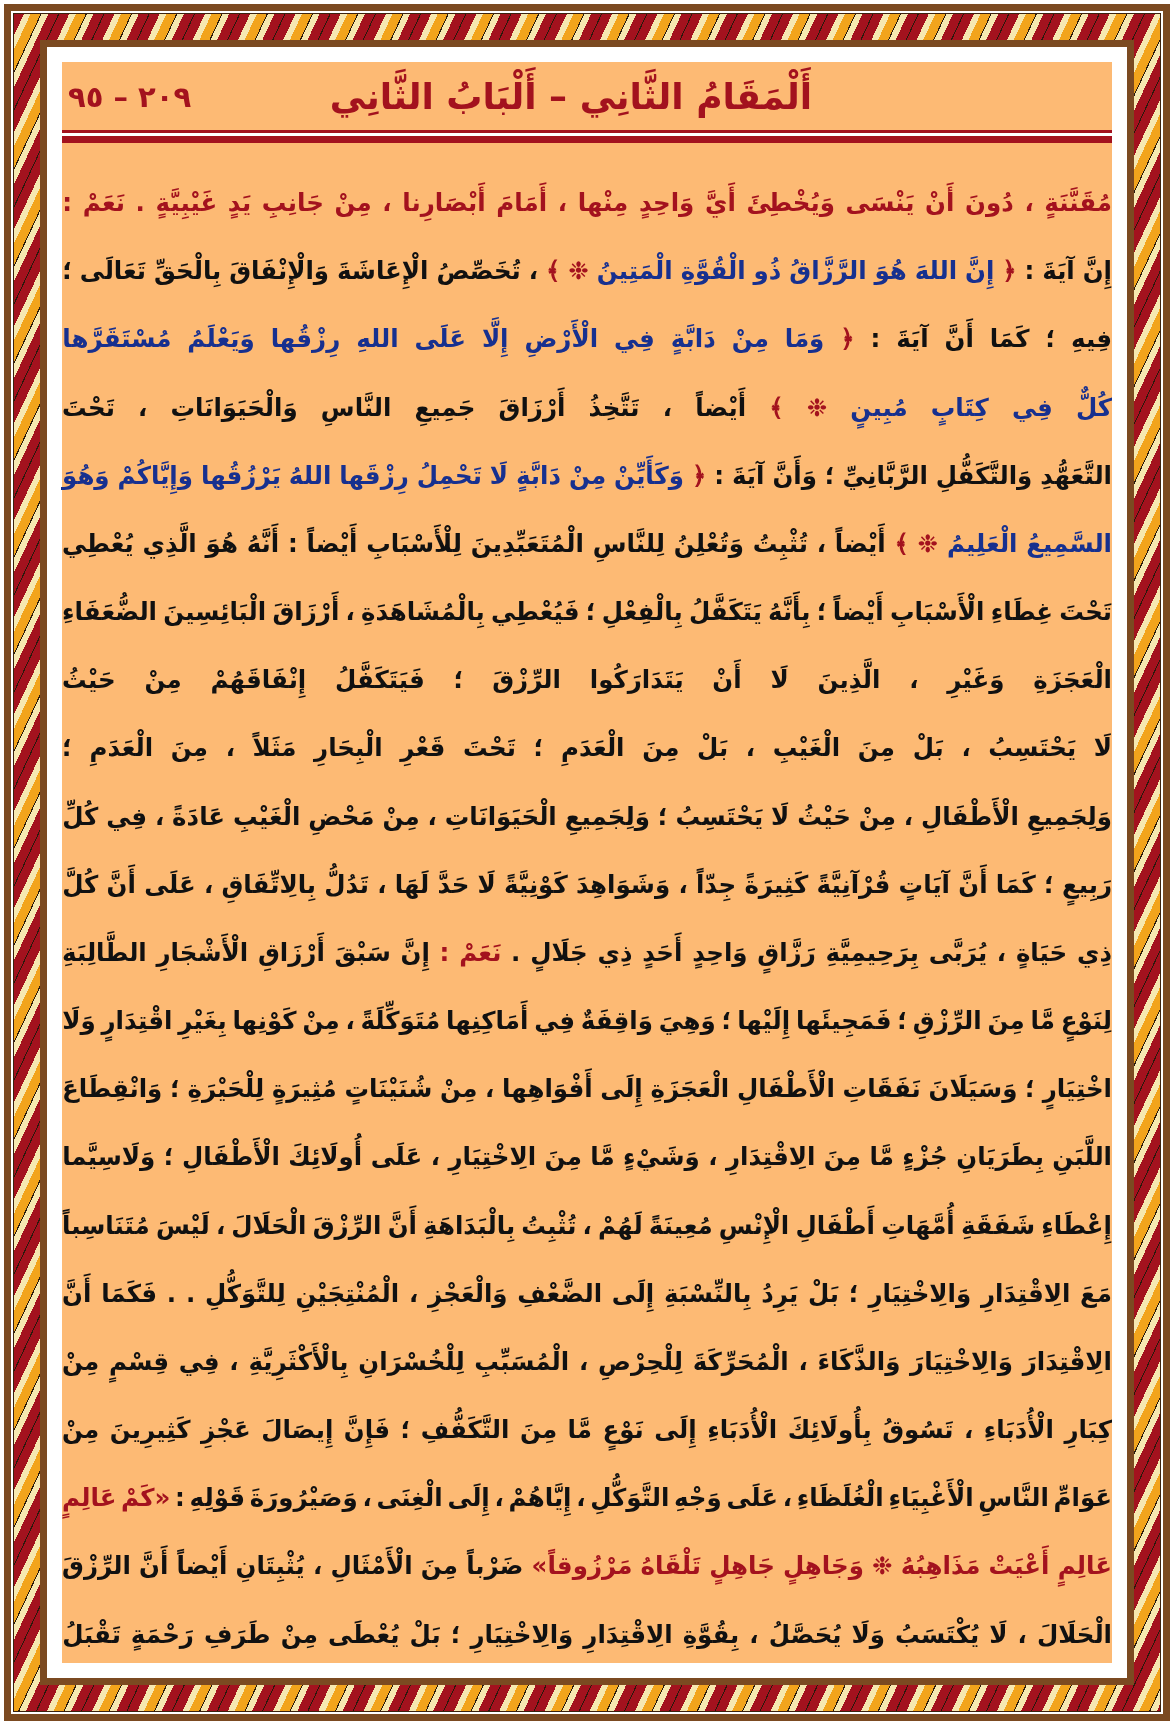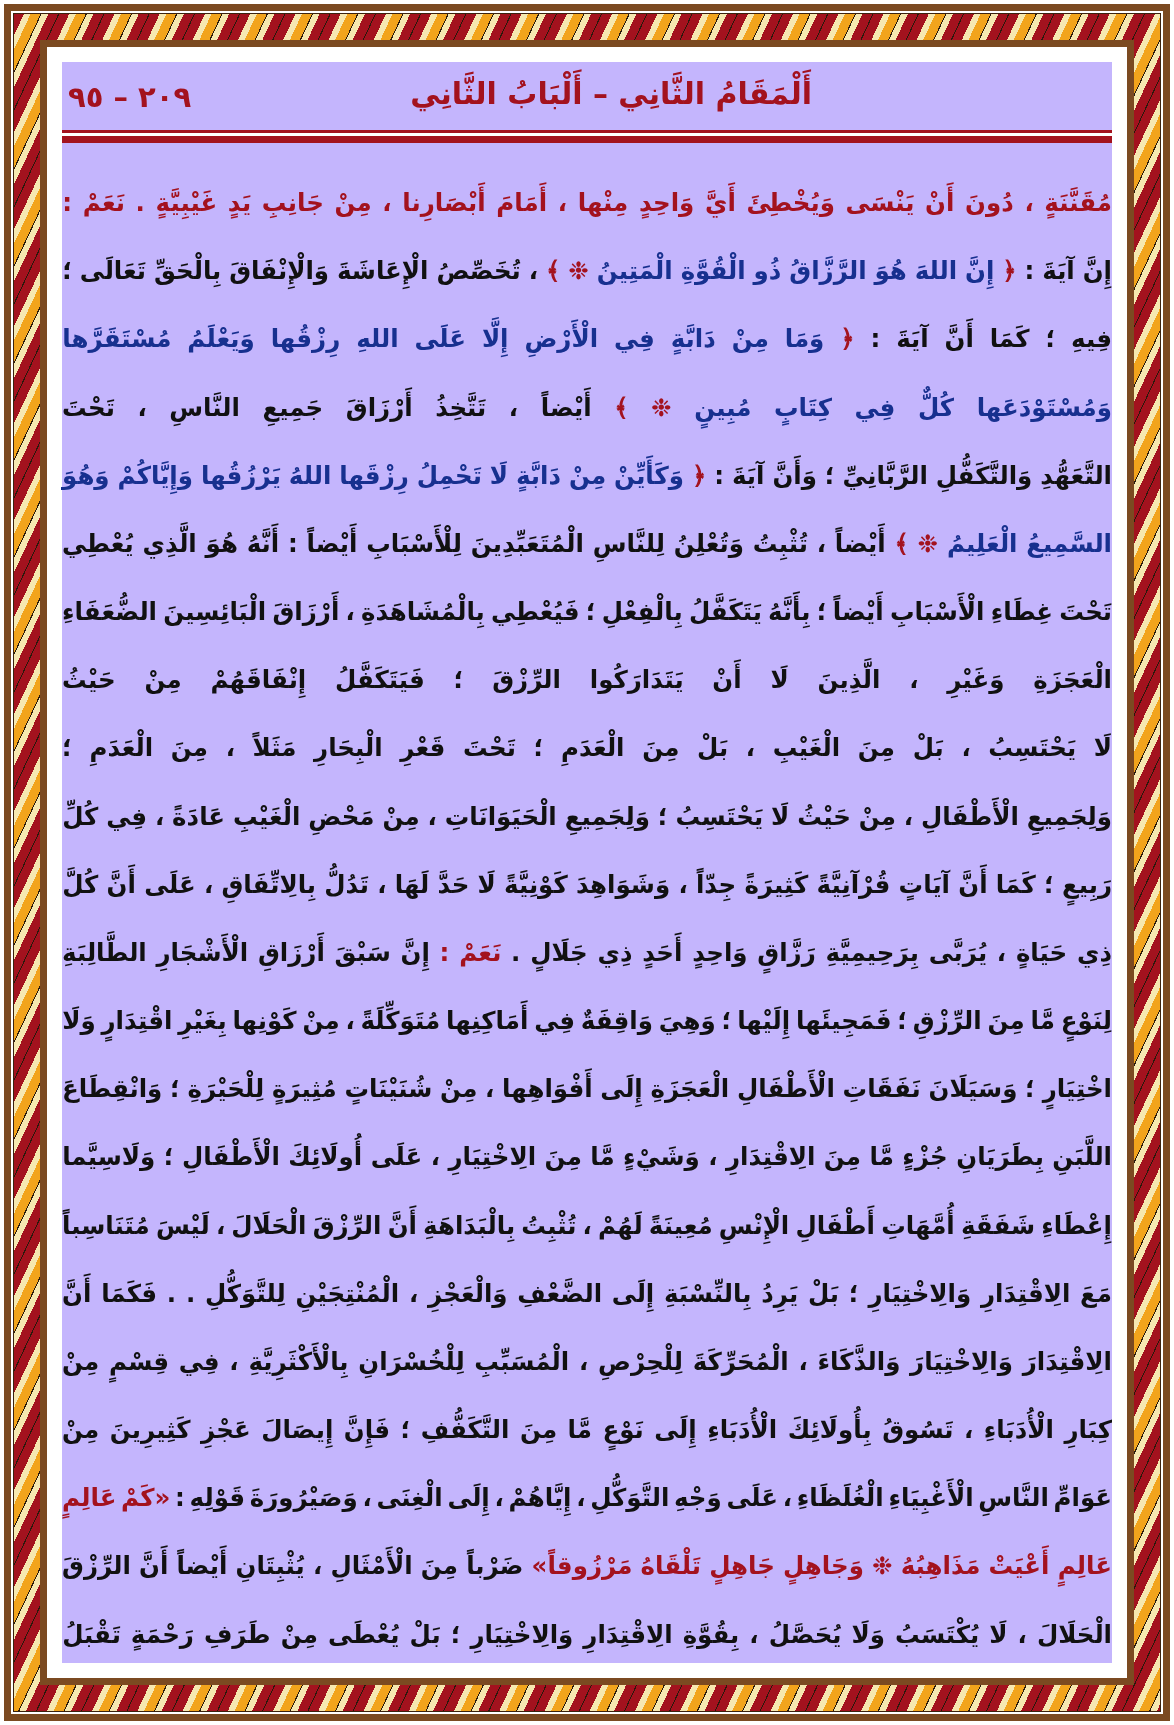--- a/index.html
+++ b/index.html
@@ -52,21 +52,21 @@
     left:54px;top:54px;right:54px;bottom:54px;
     background:#ffffff;
   }
 
   
   .content{
     position:absolute;
     left:62px;top:62px;
     width:1050px;
     height:1601px;
-    background:#c4b5fd;
+    background:#fdba74;
   }
 
   
   .header-row{
     position:relative;
     height:62px;
     display:flex;
     align-items:flex-start;
     direction:rtl;
   }
@@ -78,21 +78,21 @@
     font-family:"DejaVu Sans","Liberation Sans",sans-serif;
     white-space:nowrap;
     position:absolute;
     left:6px;top:18px;
   }
   .header-title{
     position:absolute;
     right:300px;
     top:14px;
     color:#A3121E;
-    font-size:30px;
+    font-size:36px;
     font-weight:bold;
     white-space:nowrap;
     font-family:"DejaVu Sans","Liberation Sans",sans-serif;
     margin-left:16px;
   }
 
   .rule-group{
     position:relative;
     margin-top:6px;
     width:100%;
@@ -214,33 +214,33 @@
           <span class="blue">فِي</span>
           <span class="blue">الْأَرْضِ</span>
           <span class="blue">إِلَّا</span>
           <span class="blue">عَلَى</span>
           <span class="blue">اللهِ</span>
           <span class="blue">رِزْقُها</span>
           <span class="blue">وَيَعْلَمُ</span>
           <span class="blue">مُسْتَقَرَّها</span>
         </div>
         <div class="jt" style="height: 68.18px; font-size: 24.5px;">
-          <span class="blue">وَمُسْتَوْدَعَها</span>
           <span class="blue">كُلٌّ</span>
           <span class="blue">فِي</span>
           <span class="blue">كِتَابٍ</span>
           <span class="blue">مُبِينٍ</span>
           <span class="red">❉</span>
           <span class="red">﴾</span>
           <span class="black">أَيْضاً</span>
           <span class="black">،</span>
           <span class="black">تَتَّخِذُ</span>
           <span class="black">أَرْزَاقَ</span>
           <span class="black">جَمِيعِ</span>
           <span class="black">النَّاسِ</span>
+          <span class="black">وَالْحَيَوَانَاتِ</span>
           <span class="black">،</span>
           <span class="black">تَحْتَ</span>
         </div>
         <div class="jt" style="height: 68.18px; font-size: 24.5px;">
           <span class="black">التَّعَهُّدِ</span>
           <span class="black">وَالتَّكَفُّلِ</span>
           <span class="black">الرَّبَّانِيِّ</span>
           <span class="black">؛</span>
           <span class="black">وَأَنَّ</span>
           <span class="black">آيَةَ</span>

